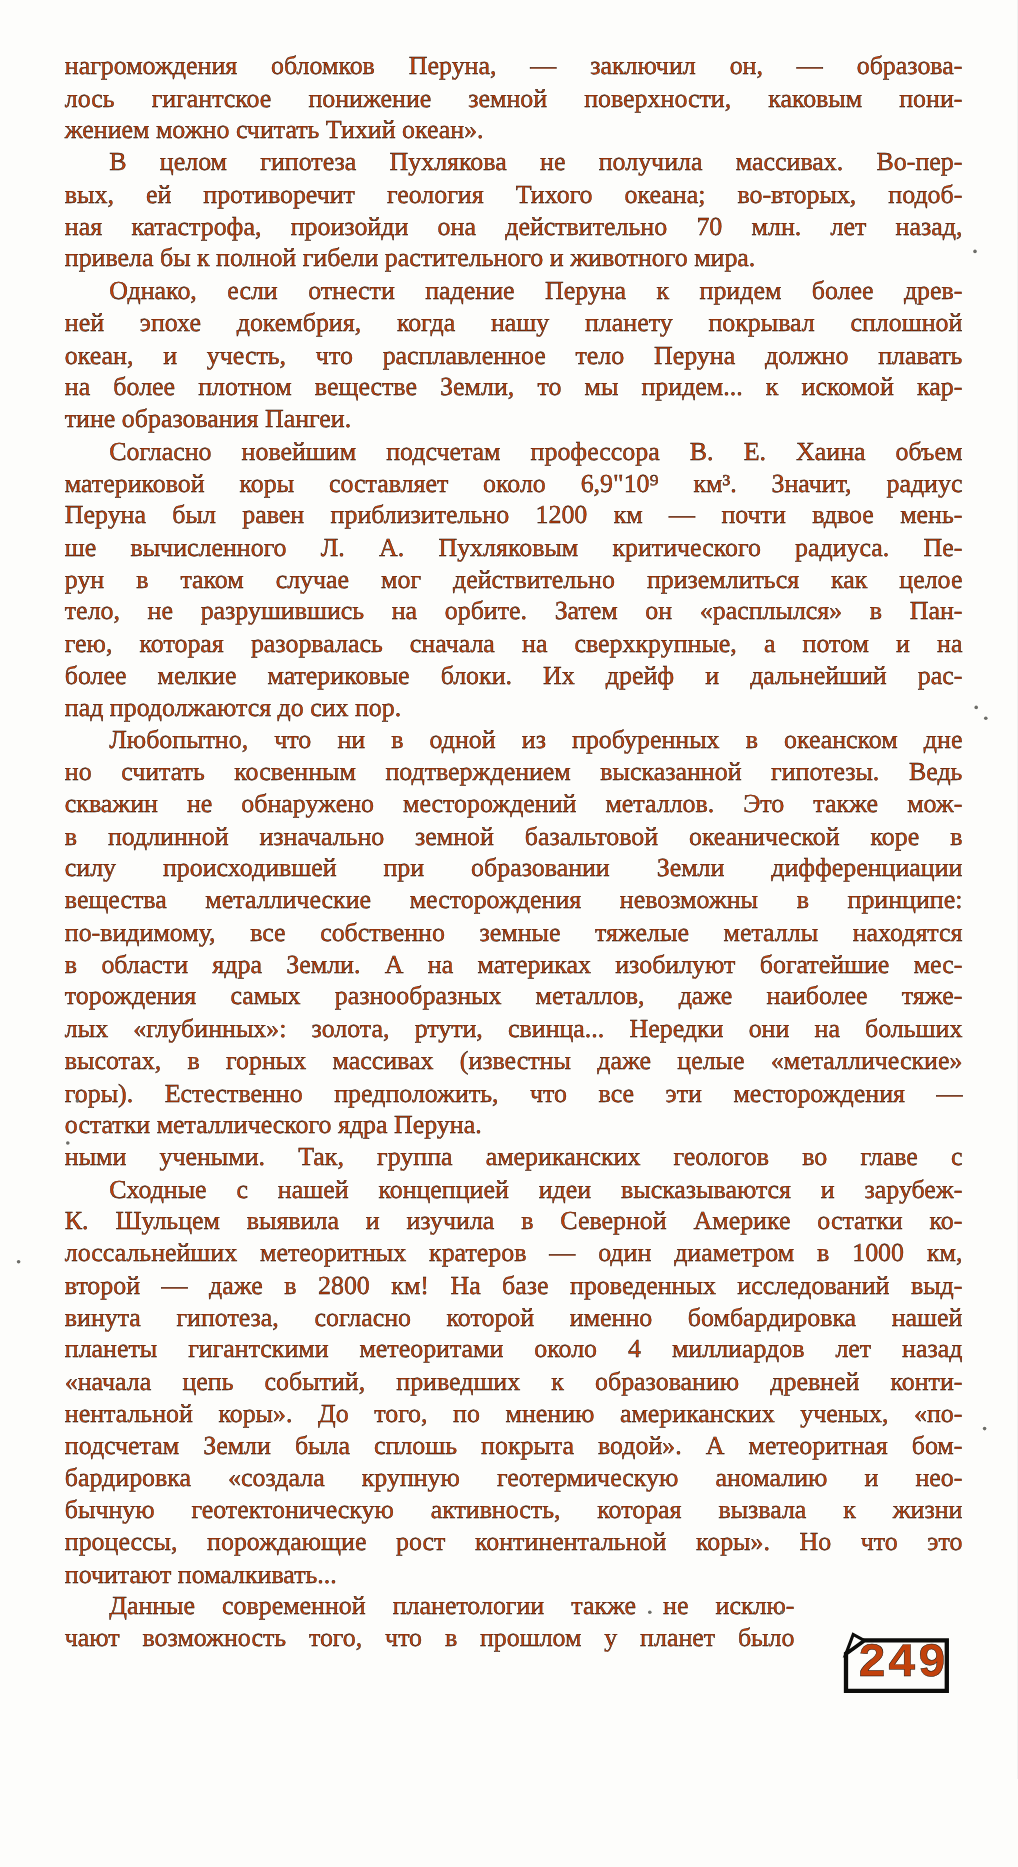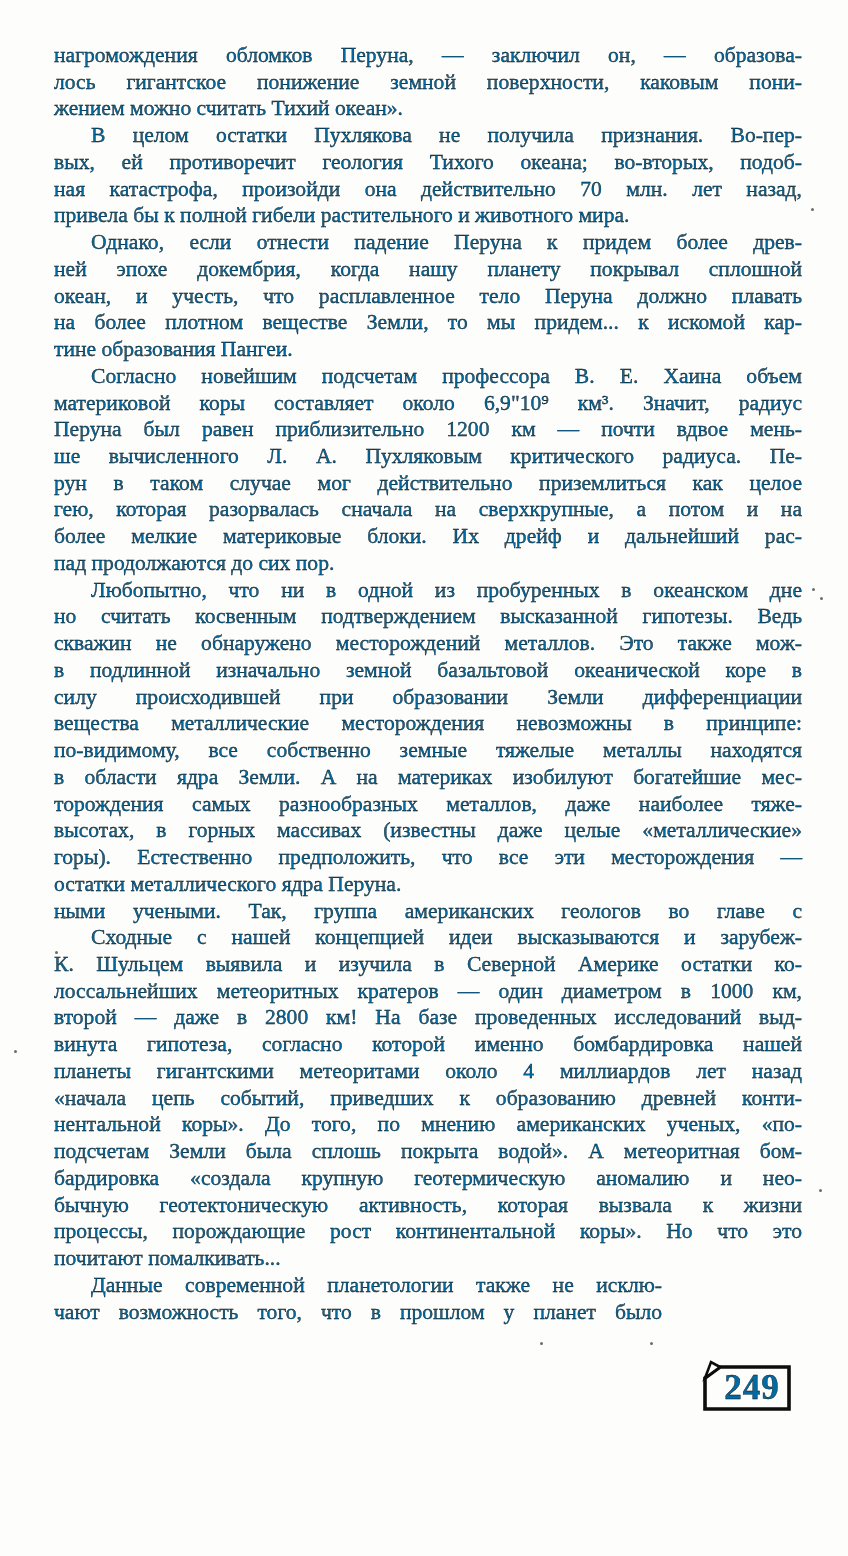--- a/index.html
+++ b/index.html
@@ -7,21 +7,21 @@
     padding: 0;
     background: #e8e8e8;
   }
   .page {
     position: relative;
     width: 848px;
     height: 1556px;
     background: #fdfdfb;
     overflow: hidden;
     font-family: "Liberation Serif", "DejaVu Serif", serif;
-    color: #0369a1;
+    color: #c2410c;
   }
   .text-block {
     position: absolute;
     left: 54px;
     top: 42px;
     width: 748px;
     font-size: 21.6px;
     line-height: 26.74px;
     -webkit-text-stroke: 0.35px #0d0d0b;
   }
@@ -51,23 +51,24 @@
   }
   .page-badge .num {
     position: absolute;
     left: 14px;
     top: 7px;
     right: 4px;
     bottom: 4px;
     display: flex;
     align-items: center;
     justify-content: center;
-    font-size: 35px;
+    font-size: 40px;
     font-weight: bold;
     letter-spacing: 1px;
+    font-family: Liberation Mono, monospace;
     -webkit-text-stroke: 0.4px #0d0d0b;
   }
 
   
   .speck {
     position: absolute;
     background: #6d6d68;
     border-radius: 50%;
   }
   .s1 { left: 811px; top: 208px;  width: 3px; height: 3px; }
@@ -85,52 +86,54 @@
 
 <div class="page">
 
   <div class="text-block">
       <div class="para">
         <div class="line">нагромождения обломков Перуна, — заключил он, — образова-</div>
         <div class="line">лось гигантское понижение земной поверхности, каковым пони-</div>
         <div class="line lastline">жением можно считать Тихий океан».</div>
       </div>
       <div class="para">
-        <div class="line indent">В целом остатки Пухлякова не получила признания. Во-пер-</div>
+        <div class="line indent">В целом гипотеза Пухлякова не получила массивах. Во-пер-</div>
         <div class="line">вых, ей противоречит геология Тихого океана; во-вторых, подоб-</div>
         <div class="line">ная катастрофа, произойди она действительно 70 млн. лет назад,</div>
         <div class="line lastline">привела бы к полной гибели растительного и животного мира.</div>
       </div>
       <div class="para">
         <div class="line indent">Однако, если отнести падение Перуна к придем более древ-</div>
         <div class="line">ней эпохе докембрия, когда нашу планету покрывал сплошной</div>
         <div class="line">океан, и учесть, что расплавленное тело Перуна должно плавать</div>
         <div class="line">на более плотном веществе Земли, то мы придем... к искомой кар-</div>
         <div class="line lastline">тине образования Пангеи.</div>
       </div>
       <div class="para">
         <div class="line indent">Согласно новейшим подсчетам профессора В. Е. Хаина объем</div>
         <div class="line">материковой коры составляет около 6,9"10⁹ км³. Значит, радиус</div>
         <div class="line">Перуна был равен приблизительно 1200 км — почти вдвое мень-</div>
         <div class="line">ше вычисленного Л. А. Пухляковым критического радиуса. Пе-</div>
         <div class="line">рун в таком случае мог действительно приземлиться как целое</div>
+        <div class="line">тело, не разрушившись на орбите. Затем он «расплылся» в Пан-</div>
         <div class="line">гею, которая разорвалась сначала на сверхкрупные, а потом и на</div>
         <div class="line">более мелкие материковые блоки. Их дрейф и дальнейший рас-</div>
         <div class="line lastline">пад продолжаются до сих пор.</div>
       </div>
       <div class="para">
         <div class="line indent">Любопытно, что ни в одной из пробуренных в океанском дне</div>
         <div class="line">но считать косвенным подтверждением высказанной гипотезы. Ведь</div>
         <div class="line">скважин не обнаружено месторождений металлов. Это также мож-</div>
         <div class="line">в подлинной изначально земной базальтовой океанической коре в</div>
         <div class="line">силу происходившей при образовании Земли дифференциации</div>
         <div class="line">вещества металлические месторождения невозможны в принципе:</div>
         <div class="line">по-видимому, все собственно земные тяжелые металлы находятся</div>
         <div class="line">в области ядра Земли. А на материках изобилуют богатейшие мес-</div>
         <div class="line">торождения самых разнообразных металлов, даже наиболее тяже-</div>
+        <div class="line">лых «глубинных»: золота, ртути, свинца... Нередки они на больших</div>
         <div class="line">высотах, в горных массивах (известны даже целые «металлические»</div>
         <div class="line">горы). Естественно предположить, что все эти месторождения —</div>
         <div class="line lastline">остатки металлического ядра Перуна.</div>
       </div>
       <div class="para">
         <div class="line">ными учеными. Так, группа американских геологов во главе с</div>
         <div class="line indent">Сходные с нашей концепцией идеи высказываются и зарубеж-</div>
         <div class="line">К. Шульцем выявила и изучила в Северной Америке остатки ко-</div>
         <div class="line">лоссальнейших метеоритных кратеров — один диаметром в 1000 км,</div>
         <div class="line">второй — даже в 2800 км! На базе проведенных исследований выд-</div>

